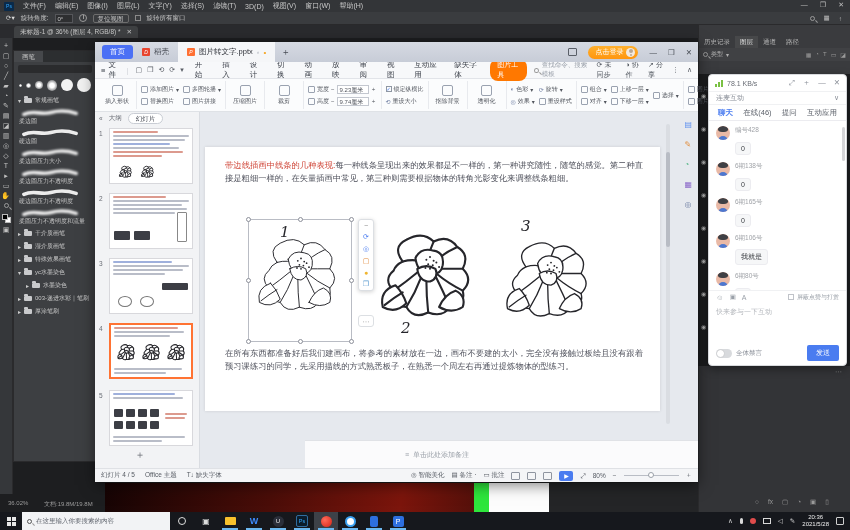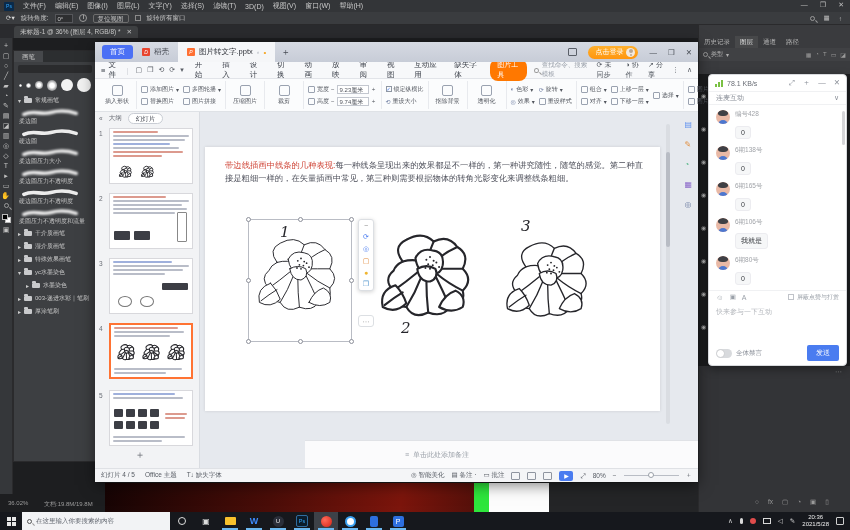--- a/index.html
+++ b/index.html
@@ -745,20 +745,21 @@
 
           <svg class="abs" style="left:170px;top:80px;" width="110" height="100" viewBox="0 0 120 110">
               <use href="#flower" stroke-width="2.3"></use>
             </svg>
           <span class="hand" style="left:196px;top:172px;">2</span>
 
           <span class="hand" style="left:316px;top:70px;">3</span>
           <svg class="abs" style="left:290px;top:88px;" width="112" height="92" viewBox="0 0 120 110">
               <use href="#flower" stroke-width="1.6"></use>
             </svg>
+          <div class="stext" style="top:200px;"><span>在所有东西都准备好后我们建画布，将参考的素材放在一边，画布不要建的太小，完全没有接触过板绘且没有跟着预习课练习的同学，先采用描线的方式熟悉板子，在熟悉一个周左右再通过提炼物体的型练习。</span></div>
         </div>
         <div class="vscroll"></div>
         <div class="vthumb"></div>
         <div class="rail">
           <span style="color:#5b8def;">▤</span>
           <span style="color:#e2944a;">✎</span>
           <span style="color:#5bb98c;">◔</span>
           <span style="color:#8a67c9;">▦</span>
           <span style="color:#6b7ba0;">◎</span>
         </div>
@@ -804,20 +805,26 @@
         <span>⤢</span>
         <span>＋</span>
         <span>—</span>
         <span>✕</span>
       </span>
     </div>
     <div class="chat-sub">
       <span>连麦互动</span>
       <span>∨</span>
     </div>
+    <div class="chat-tabs">
+      <span class="on">聊天</span>
+      <span>在线(46)</span>
+      <span>提问</span>
+      <span>互动应用</span>
+    </div>
     <div class="msgs">
       <div class="msg">
           <span class="avatar"></span>
           <div><div class="mname">编号428</div><div class="mbubble">0</div></div>
         </div>
       <div class="msg">
           <span class="avatar"></span>
           <div><div class="mname">6期138号</div><div class="mbubble">0</div></div>
         </div>
       <div class="msg">

